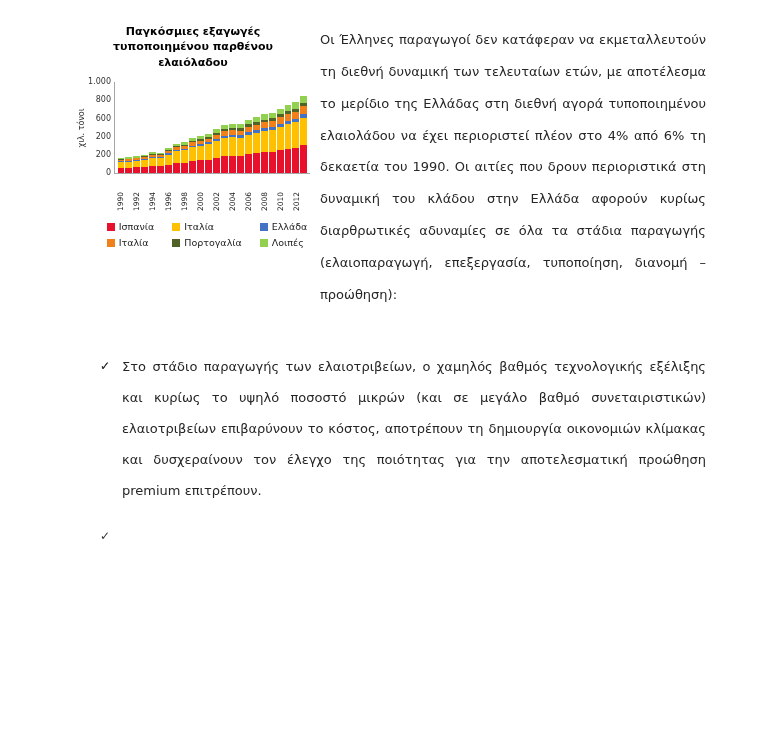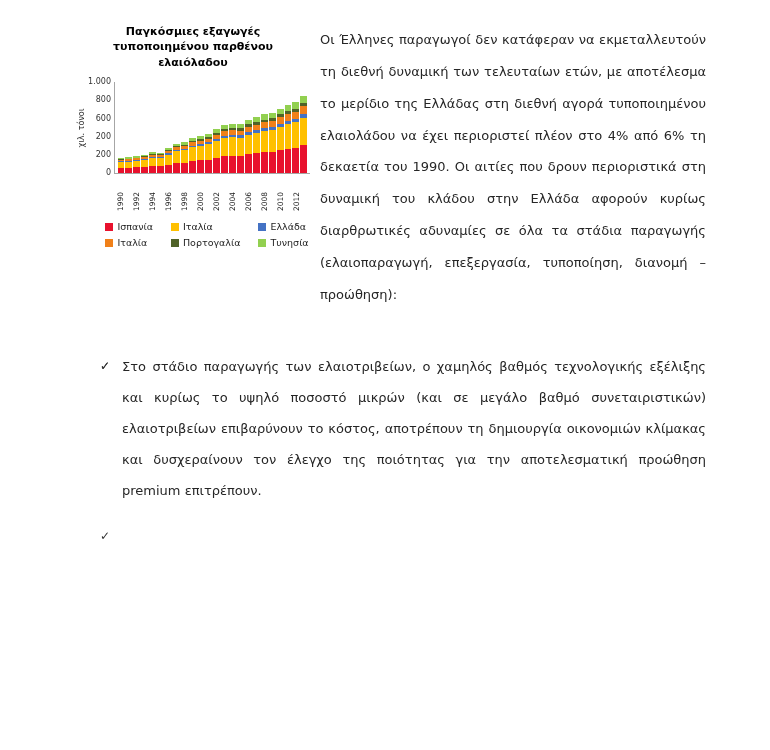--- a/index.html
+++ b/index.html
@@ -334,21 +334,21 @@
           <div class="legend-item">
             <span class="swatch" style="background: rgb(240, 128, 25);"></span>
             <span>Ιταλία</span>
           </div>
           <div class="legend-item">
             <span class="swatch" style="background: rgb(79, 98, 40);"></span>
             <span>Πορτογαλία</span>
           </div>
           <div class="legend-item">
             <span class="swatch" style="background: rgb(146, 208, 80);"></span>
-            <span>Τυνησία</span>
+            <span>Λοιπές</span>
           </div>
         </div>
 
     </div>
 
     <div class="body-par">Οι Έλληνες παραγωγοί δεν κατάφεραν να εκμεταλλευτούν τη διεθνή δυναμική των τελευταίων ετών, με αποτέλεσμα το μερίδιο της Ελλάδας στη διεθνή αγορά τυποποιημένου ελαιολάδου να έχει περιοριστεί πλέον στο 4% από 6% τη δεκαετία του 1990. Οι αιτίες που δρουν περιοριστικά στη δυναμική του κλάδου στην Ελλάδα αφορούν κυρίως διαρθρωτικές αδυναμίες σε όλα τα στάδια παραγωγής (ελαιοπαραγωγή, επεξεργασία, τυποποίηση, διανομή – προώθηση):</div>
 
   </div>
 
   <ul class="bullets">

